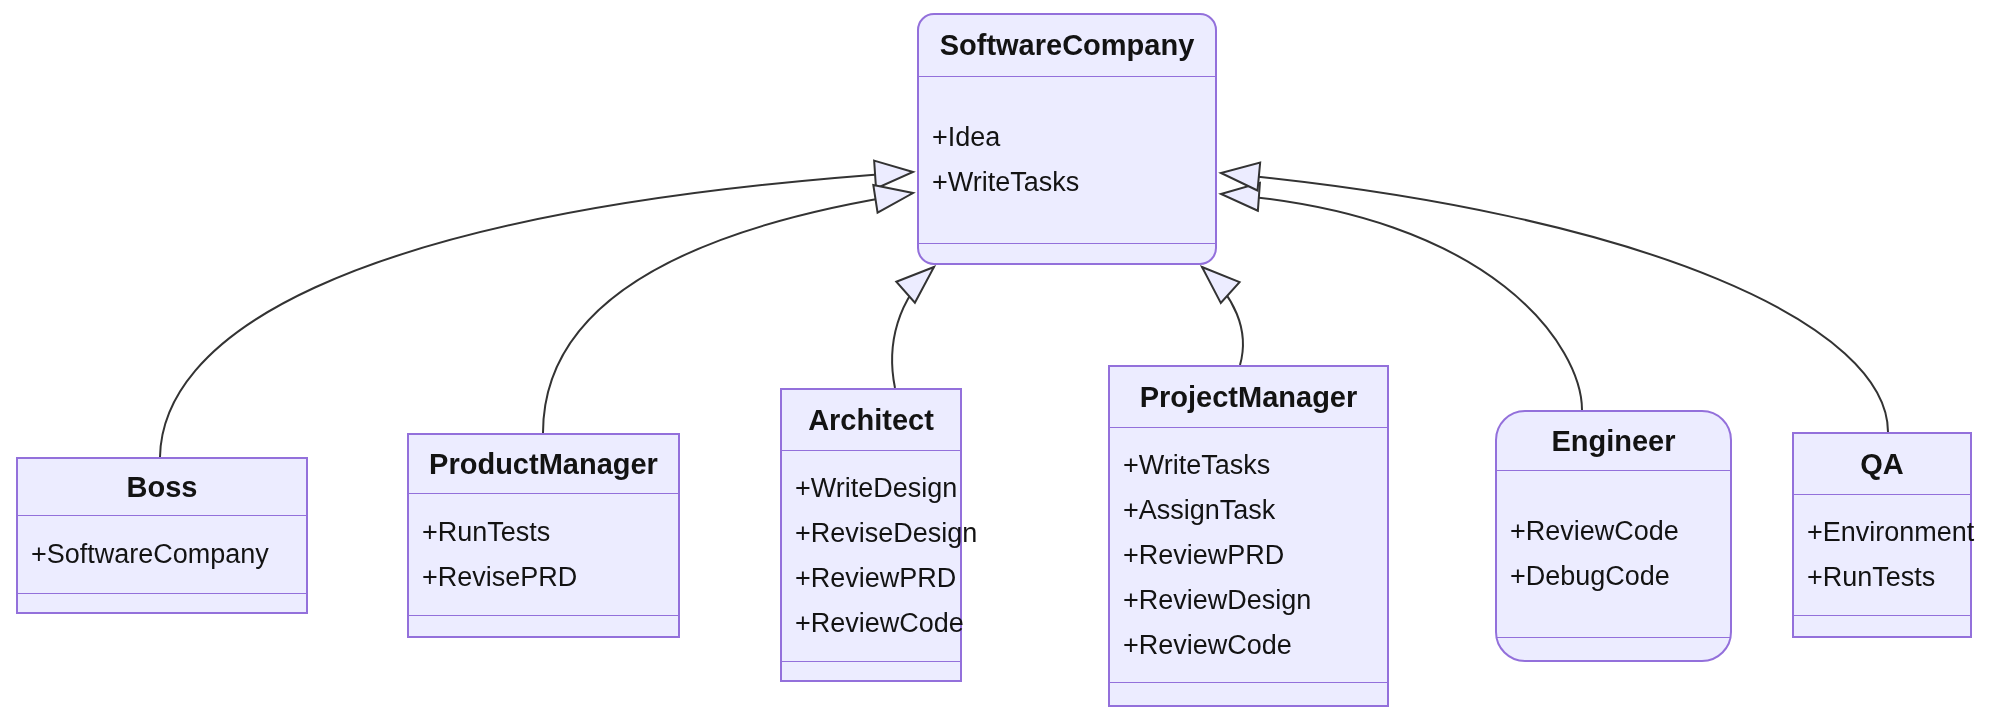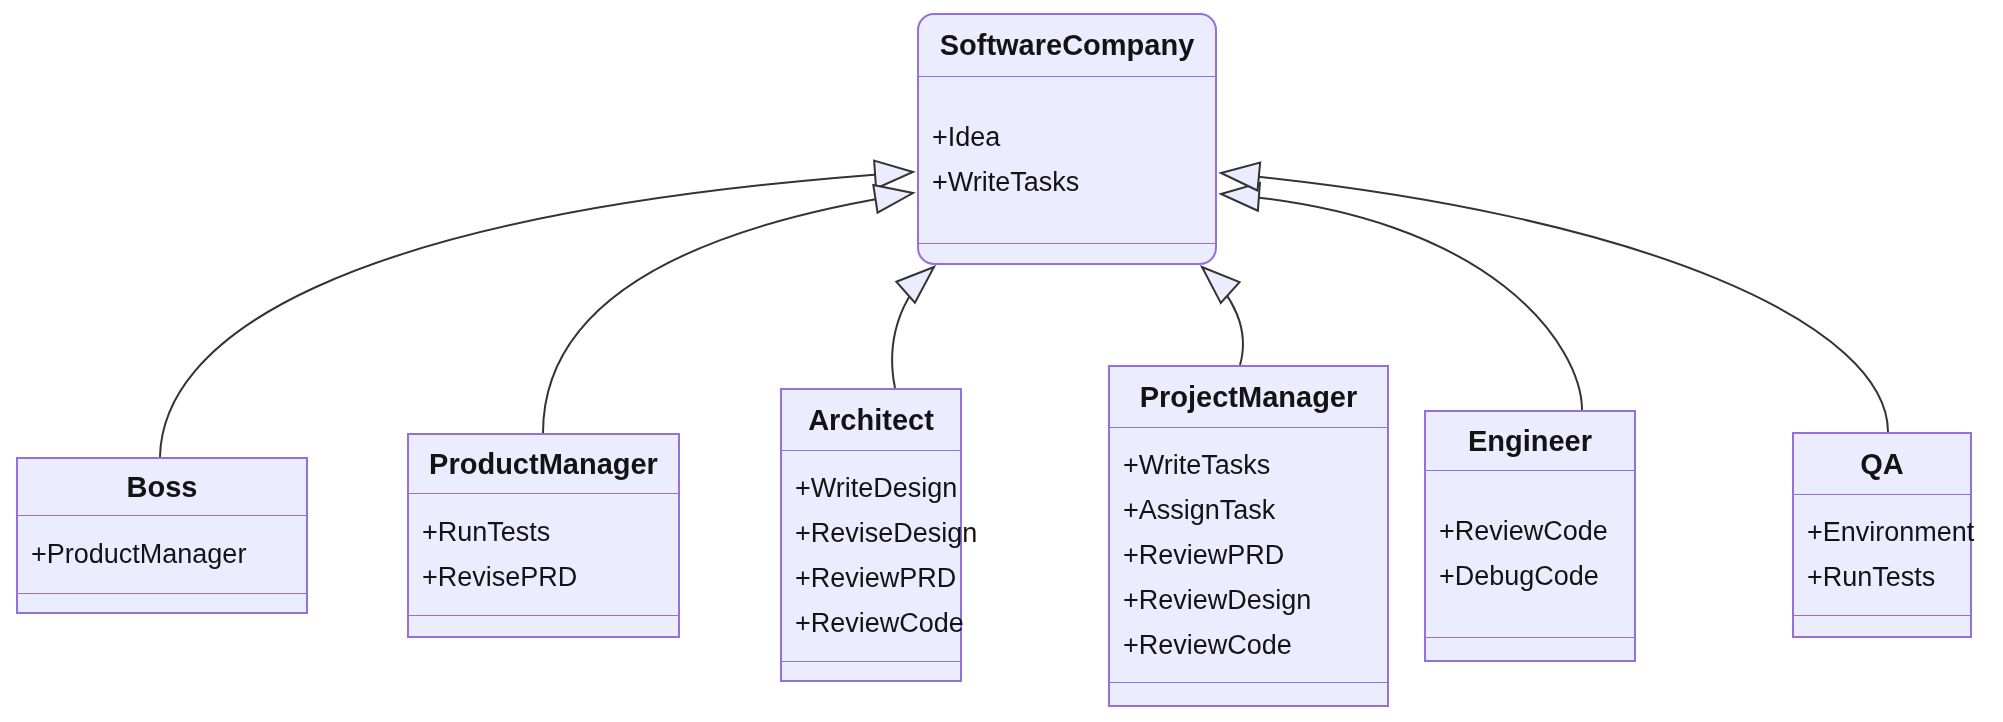--- a/index.html
+++ b/index.html
@@ -71,21 +71,21 @@
     <div class="cls-attrs" style="height:166px">
       <div class="member">+Idea</div>
       <div class="member">+WriteTasks</div>
     </div>
     <div class="cls-methods" style="height:19px"></div>
   </div>
 
   <div class="cls" style="left:16px; top:457px; width:292px;">
     <div class="cls-title" style="height:56px">Boss</div>
     <div class="cls-attrs" style="height:77px">
-      <div class="member">+ProductManager</div>
+      <div class="member">+SoftwareCompany</div>
     </div>
     <div class="cls-methods" style="height:18px"></div>
   </div>
 
   <div class="cls" style="left:407px; top:433px; width:273px;">
     <div class="cls-title" style="height:58px">ProductManager</div>
     <div class="cls-attrs" style="height:121px">
       <div class="member">+RunTests</div>
       <div class="member">+RevisePRD</div>
     </div>
@@ -108,21 +108,21 @@
     <div class="cls-attrs" style="height:254px">
       <div class="member">+WriteTasks</div>
       <div class="member">+AssignTask</div>
       <div class="member">+ReviewPRD</div>
       <div class="member">+ReviewDesign</div>
       <div class="member">+ReviewCode</div>
     </div>
     <div class="cls-methods" style="height:22px"></div>
   </div>
 
-  <div class="cls" style="left:1424px; top:410px; width:212px;">
+  <div class="cls" style="left:1495px; top:410px; width:237px;border-radius:30px;">
     <div class="cls-title" style="height:58px">Engineer</div>
     <div class="cls-attrs" style="height:166px">
       <div class="member">+ReviewCode</div>
       <div class="member">+DebugCode</div>
     </div>
     <div class="cls-methods" style="height:22px"></div>
   </div>
 
   <div class="cls" style="left:1792px; top:432px; width:180px;">
     <div class="cls-title" style="height:60px">QA</div>

